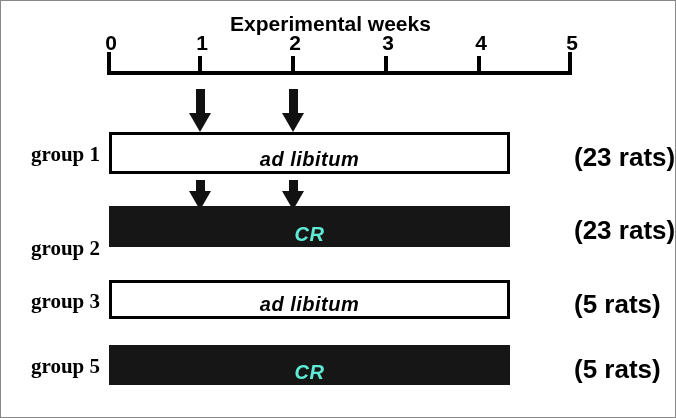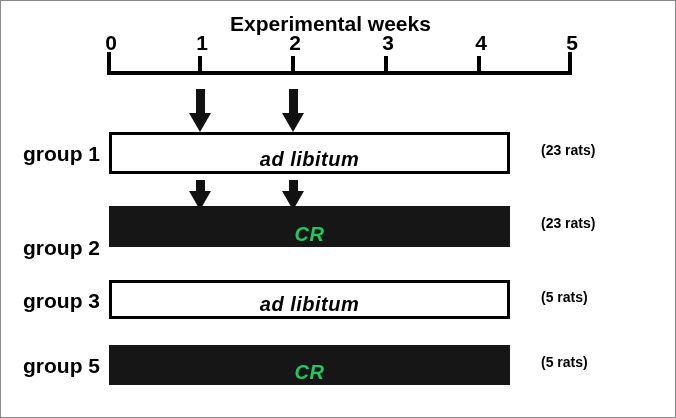--- a/index.html
+++ b/index.html
@@ -89,20 +89,21 @@
 
   
   .group-label {
     position: absolute;
     left: 0;
     width: 99px;
     text-align: right;
     font-size: 21px;
     font-weight: bold;
     color: #000000;
+    font-family: Liberation Serif, serif;
   }
   .bar {
     position: absolute;
     left: 108px;
     width: 401px;
     box-sizing: border-box;
     display: flex;
     align-items: flex-end;
     justify-content: center;
   }
@@ -115,26 +116,26 @@
     border: 1px solid #161616;
   }
   .bar-text {
     font-size: 20px;
     font-weight: bold;
     font-style: italic;
     color: #000000;
     letter-spacing: 0.5px;
   }
   .bar.filled .bar-text {
-    color: #22c55e;
+    color: #5eead4;
   }
   .rats-label {
     position: absolute;
-    left: 540px;
-    font-size: 14px;
+    left: 573px;
+    font-size: 26px;
     font-weight: bold;
     color: #000000;
     white-space: nowrap;
   }
 </style>
 </head>
 <body>
 
 <div id="figure">
 

